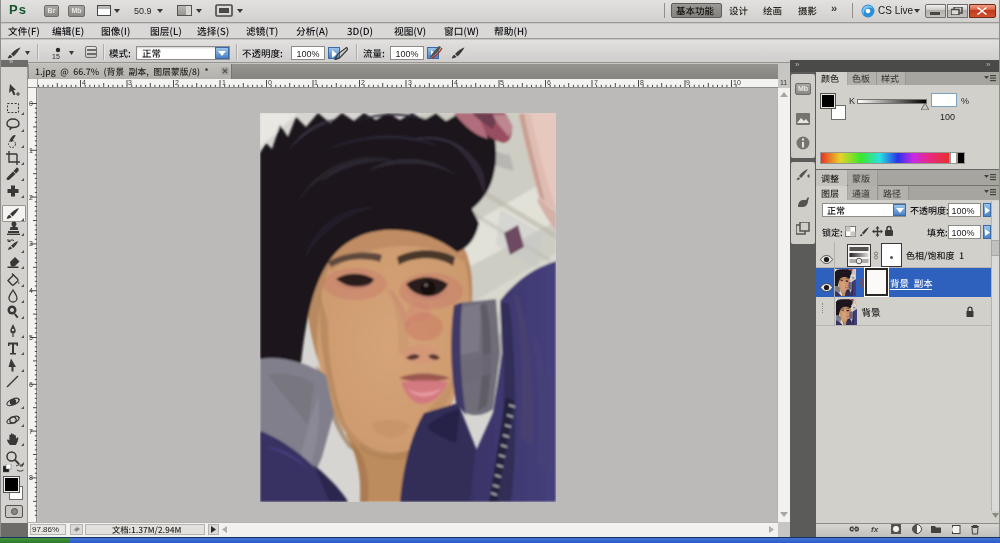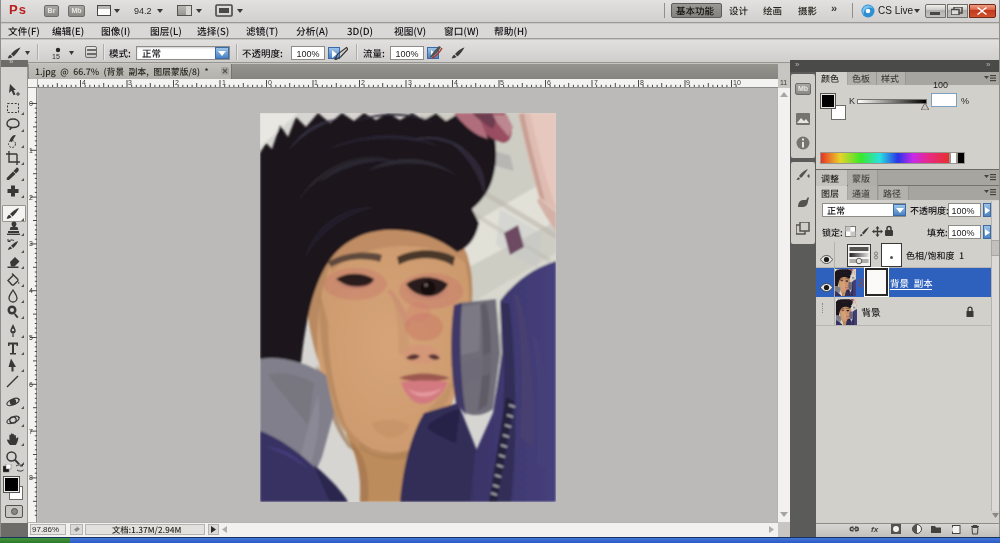--- a/index.html
+++ b/index.html
@@ -1,24 +1,24 @@
 <!DOCTYPE html>
 <html><head><meta charset="utf-8"><style>
 html,body{margin:0;padding:0;width:1000px;height:543px;overflow:hidden;background:#c8c6c2;font-family:'Liberation Sans',sans-serif;}
 *{box-sizing:border-box}
 </style></head><body>
 <div style="position:absolute;left:0;top:0;width:1000px;height:23px;background:linear-gradient(#e2e1df,#d1d0ce);border-bottom:1px solid #9a9a98"></div>
-<div style="position:absolute;left:9px;top:2px;font:bold 13px 'Liberation Sans',sans-serif;color:#b91c1c;letter-spacing:1px">Ps</div>
+<div style="position:absolute;left:9px;top:2px;font:bold 13px 'Liberation Sans',sans-serif;color:#14532d;letter-spacing:1px">Ps</div>
 <div style="position:absolute;left:44px;top:5px;width:15px;height:12px;background:linear-gradient(#a9a7a4,#8b8986);border:1px solid #6e6c69;border-radius:2px;color:#e8e6e2;font-family:'Liberation Sans',sans-serif;font-weight:bold;font-size:7px;line-height:10px;text-align:center;overflow:hidden">Br</div>
 <div style="position:absolute;left:68px;top:5px;width:17px;height:12px;background:linear-gradient(#a9a7a4,#8b8986);border:1px solid #6e6c69;border-radius:2px;color:#e8e6e2;font-family:'Liberation Sans',sans-serif;font-weight:bold;font-size:7px;line-height:10px;text-align:center;overflow:hidden">Mb</div>
 <div style="position:absolute;left:97px;top:5px;width:14px;height:11px;background:#fdfdfd;border:1px solid #4a4846;box-shadow:inset 0 3px 0 #b8b6b2"></div>
 <svg style="position:absolute;left:114px;top:9px" width="6" height="4" viewBox="0 0 6 4">
     <path d="M0 0h6l-3 4z" fill="#3a3836"></path>
   </svg>
-<div style="position:absolute;left:134px;top:6px;font:9px 'Liberation Sans',sans-serif;color:#2a2a2a">94.2</div>
+<div style="position:absolute;left:134px;top:6px;font:9px 'Liberation Sans',sans-serif;color:#2a2a2a">50.9</div>
 <svg style="position:absolute;left:157px;top:9px" width="6" height="4" viewBox="0 0 6 4">
     <path d="M0 0h6l-3 4z" fill="#3a3836"></path>
   </svg>
 <div style="position:absolute;left:177px;top:5px;width:15px;height:11px;background:linear-gradient(#b8b6b2,#98968f);border:1px solid #55534f;box-shadow:inset -5px 0 0 #d8d6d2"></div>
 <svg style="position:absolute;left:196px;top:9px" width="6" height="4" viewBox="0 0 6 4">
     <path d="M0 0h6l-3 4z" fill="#3a3836"></path>
   </svg>
 <svg style="position:absolute;left:215px;top:4px" width="18" height="13" viewBox="0 0 18 13">
     <rect x="1" y="1" width="16" height="11" rx="1" fill="none" stroke="#4a4846" stroke-width="1.6"></rect>
     <rect x="4" y="4" width="10" height="5" fill="#4a4846"></rect>
@@ -752,21 +752,21 @@
   </svg>
 <div style="position:absolute;left:816px;top:85px;width:184px;height:84px;background:#d2d0cb"></div>
 <div style="position:absolute;left:831px;top:105px;width:15px;height:15px;background:#fff;border:1px solid #6e6c69"></div>
 <div style="position:absolute;left:820px;top:93px;width:16px;height:16px;background:#000;border:1px solid #55534f;box-shadow:0 0 0 1px #e8e6e2 inset"></div>
 <div style="position:absolute;left:849px;top:96px;font:9px 'Liberation Sans',sans-serif;color:#2a2a2a">K</div>
 <div style="position:absolute;left:857px;top:99px;width:70px;height:5px;background:linear-gradient(to right,#fff,#000);border:1px solid #76746f"></div>
 <svg style="position:absolute;left:921px;top:103px" width="8" height="7" viewBox="0 0 8 7">
     <path d="M4 0L8 7H0z" fill="#c8c6c2" stroke="#55534f" stroke-width="0.8"></path>
   </svg>
 <div style="position:absolute;left:931px;top:93px;width:26px;height:14px;background:#fff;border:1px solid #7aa0c0"></div>
-<div style="position:absolute;left:933px;top:80px;width:22px;font:9px 'Liberation Sans',sans-serif;color:#1a1a1a;text-align:left">100</div>
+<div style="position:absolute;left:933px;top:112px;width:22px;font:9px 'Liberation Sans',sans-serif;color:#1a1a1a;text-align:right">100</div>
 <div style="position:absolute;left:961px;top:96px;font:9px 'Liberation Sans',sans-serif;color:#2a2a2a">%</div>
 <div style="position:absolute;left:820px;top:152px;width:130px;height:12px;background:linear-gradient(to right,#e83226,#e8d22a 15%,#3ae82a 31%,#2ae0e0 46%,#2a34e8 60%,#c82ae8 72%,#e82a86 84%,#e8302e);border:1px solid #98968f"></div>
 <div style="position:absolute;left:950px;top:152px;width:7px;height:12px;background:#fff;border:1px solid #98968f"></div>
 <div style="position:absolute;left:957px;top:152px;width:8px;height:12px;background:#000;border:1px solid #98968f"></div>
 <div style="position:absolute;left:816px;top:169px;width:184px;height:17px;background:#a7a5a0;border-top:1px solid #6a6866;border-bottom:1px solid #76746f"></div>
 <div style="position:absolute;left:816px;top:170px;width:31px;height:16px;background:#c6c4bf"></div>
 <div style="position:absolute;left:848px;top:170px;width:30px;height:16px;background:#b0aea9;border-right:1px solid #98968f"></div>
 <svg style="position:absolute;left:984px;top:174px" width="12" height="7" viewBox="0 0 12 7">
     <path d="M0 1h5L2.5 4z" fill="#44443f"></path>
     <rect x="6" y="0" width="6" height="1.2" fill="#44443f"></rect>

